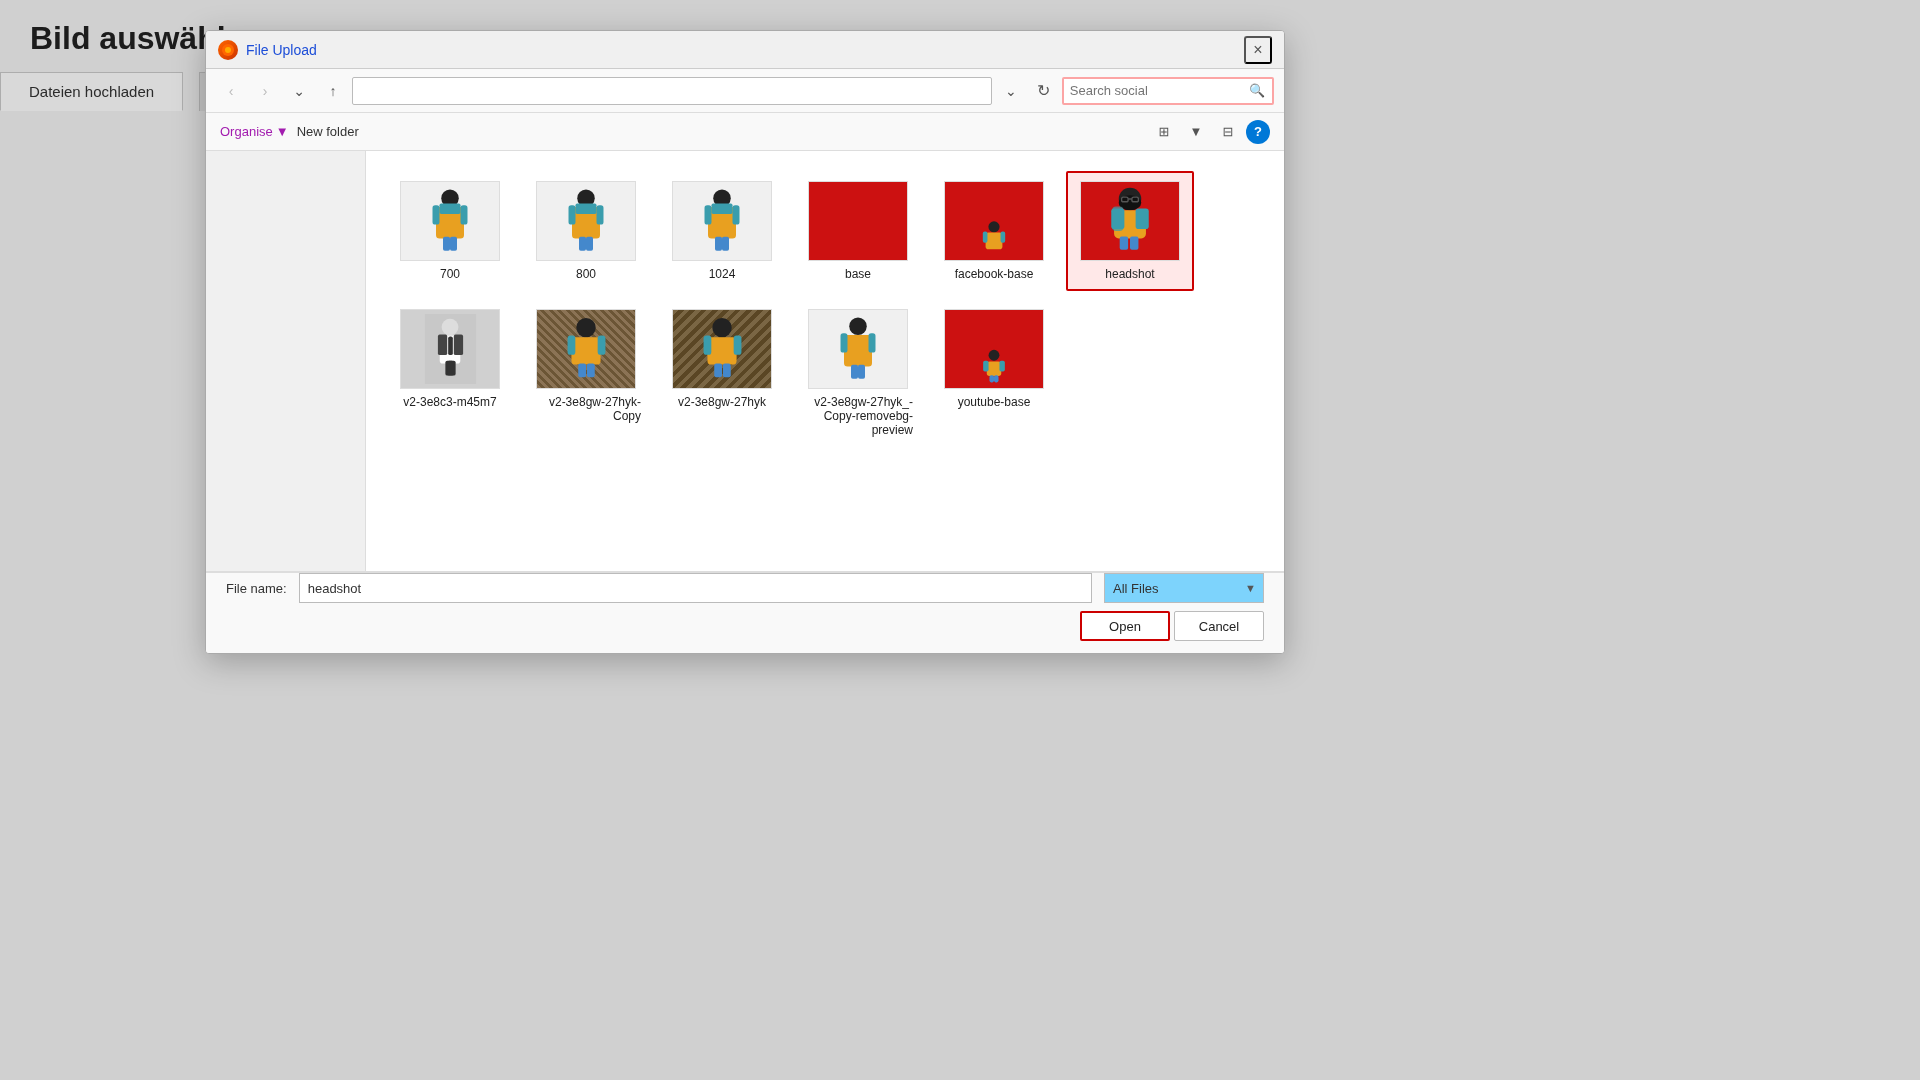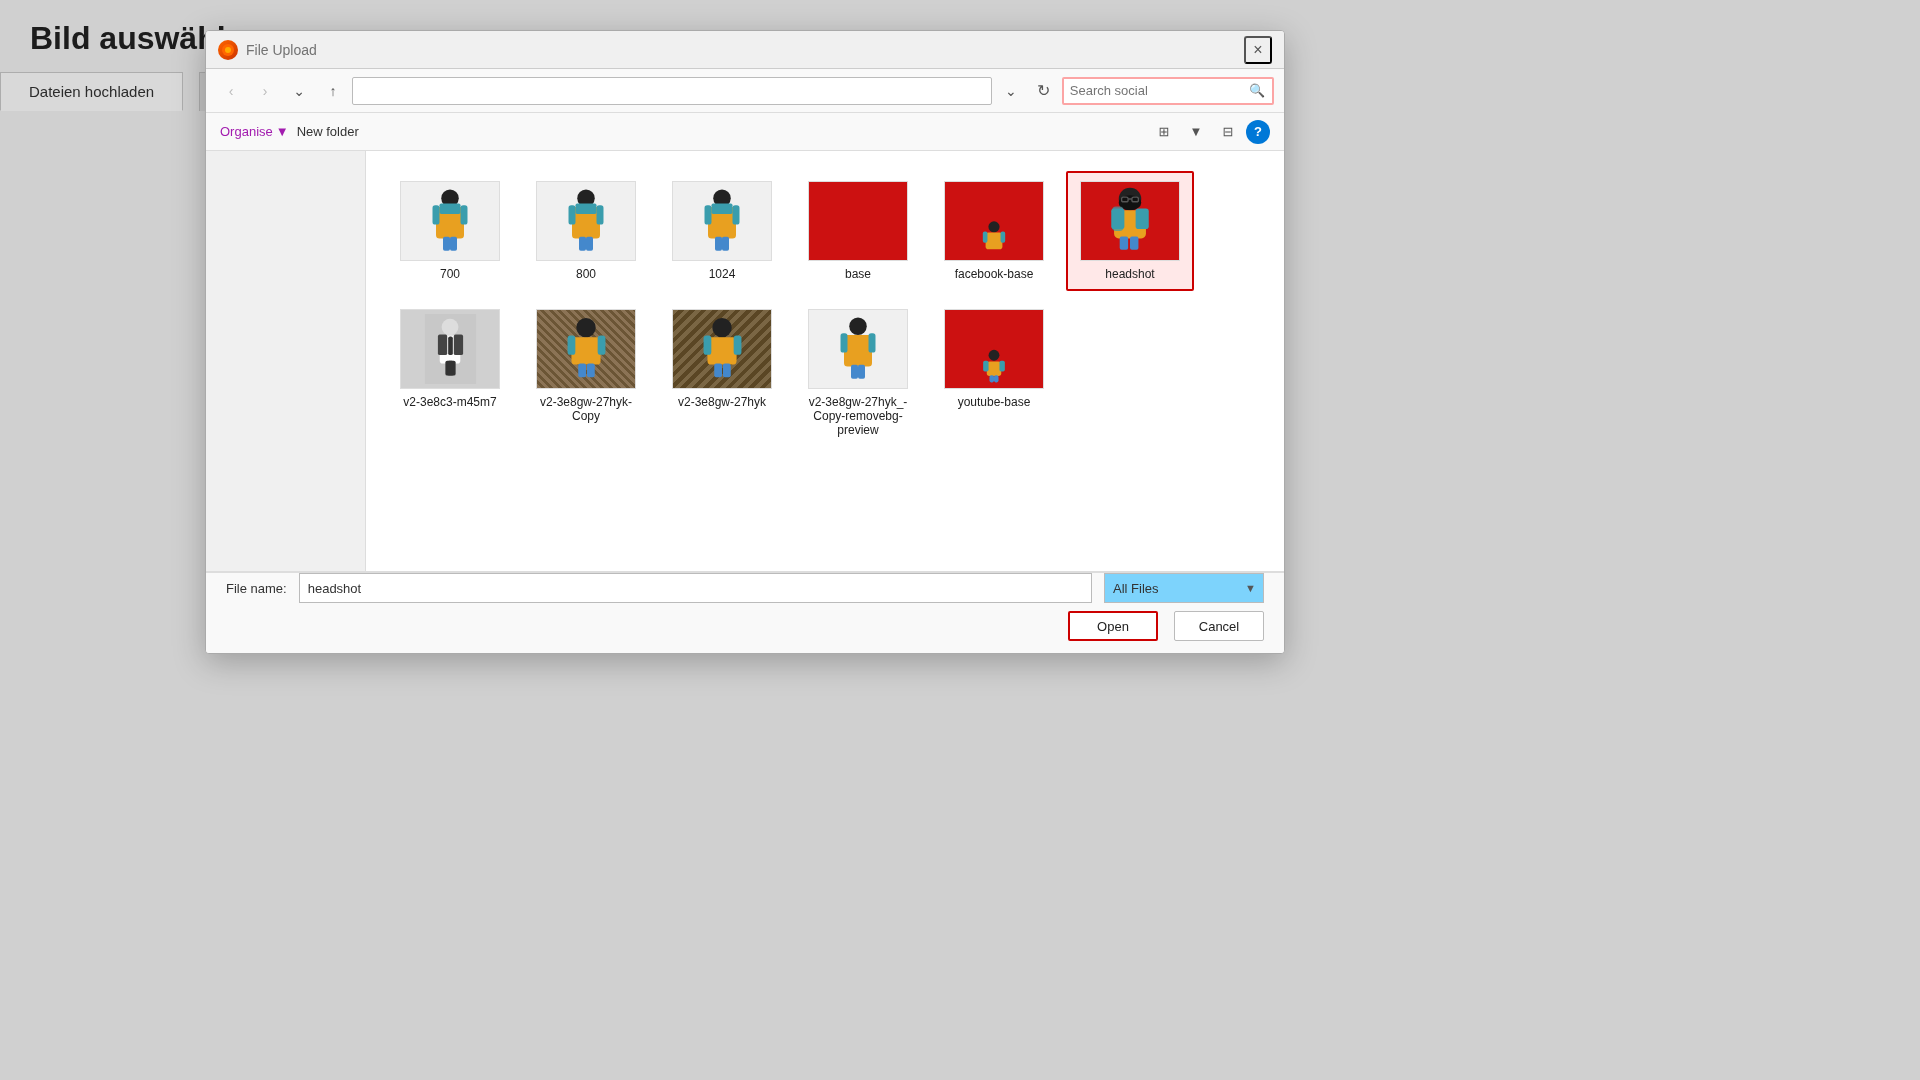--- a/index.html
+++ b/index.html
@@ -89,21 +89,21 @@
       display: flex; align-items: center; justify-content: center;
       font-size: 11px;
       color: white;
       font-weight: bold;
       flex-shrink: 0;
     }
 
     .dialog-titlebar-title {
       flex: 1;
       font-size: 14px;
-      color: #737373;
+      color: #1d4ed8;
       font-weight: normal;
     }
 
     .dialog-close-btn {
       width: 28px;
       height: 28px;
       display: flex; align-items: center; justify-content: center;
       cursor: pointer;
       border-radius: 3px;
       font-size: 16px;
@@ -286,21 +286,21 @@
       align-items: center;
       justify-content: center;
       overflow: hidden;
       margin-bottom: 6px;
       border: 1px solid #ddd;
       background: #f8f8f8;
     }
 
     .file-name {
       font-size: 12px;
-      text-align: center;
+      text-align: right;
       color: #222;
       word-break: break-word;
       max-width: 110px;
     }
 
     
     .red-thumb {
       width: 100%;
       height: 100%;
       background: #cc1111;
@@ -365,21 +365,21 @@
       pointer-events: none;
       color: #555;
       font-size: 11px;
     }
 
     .dialog-buttons {
       display: flex;
       align-items: center;
       justify-content: flex-end;
       padding: 8px 20px 12px 20px;
-      gap: 16px;
+      gap: 4px;
       background: #f9f9f9;
     }
 
     .open-btn {
       min-width: 90px;
       height: 30px;
       background: #fff;
       border: 2px solid #cc0000;
       font-size: 13px;
       cursor: pointer;

